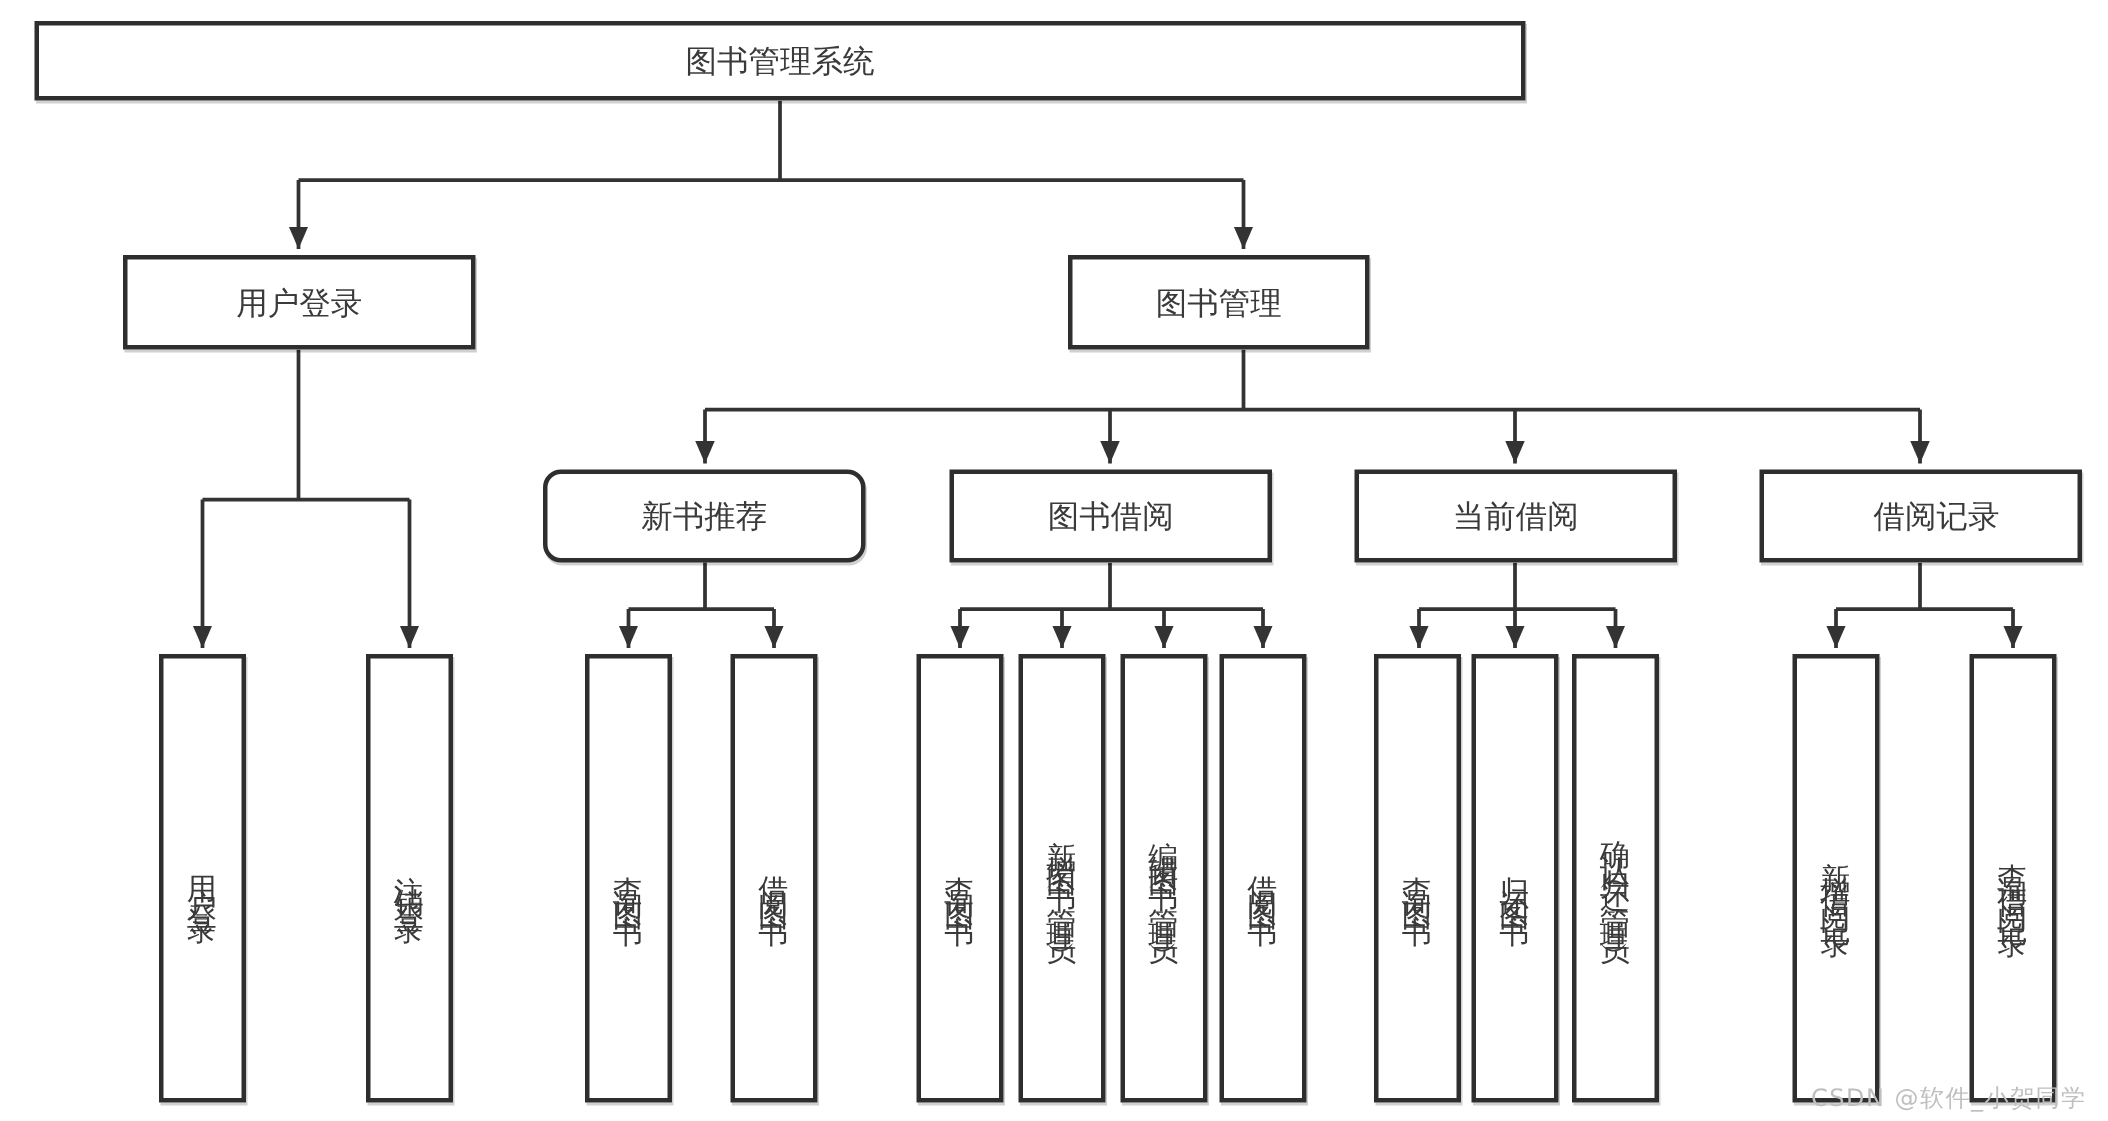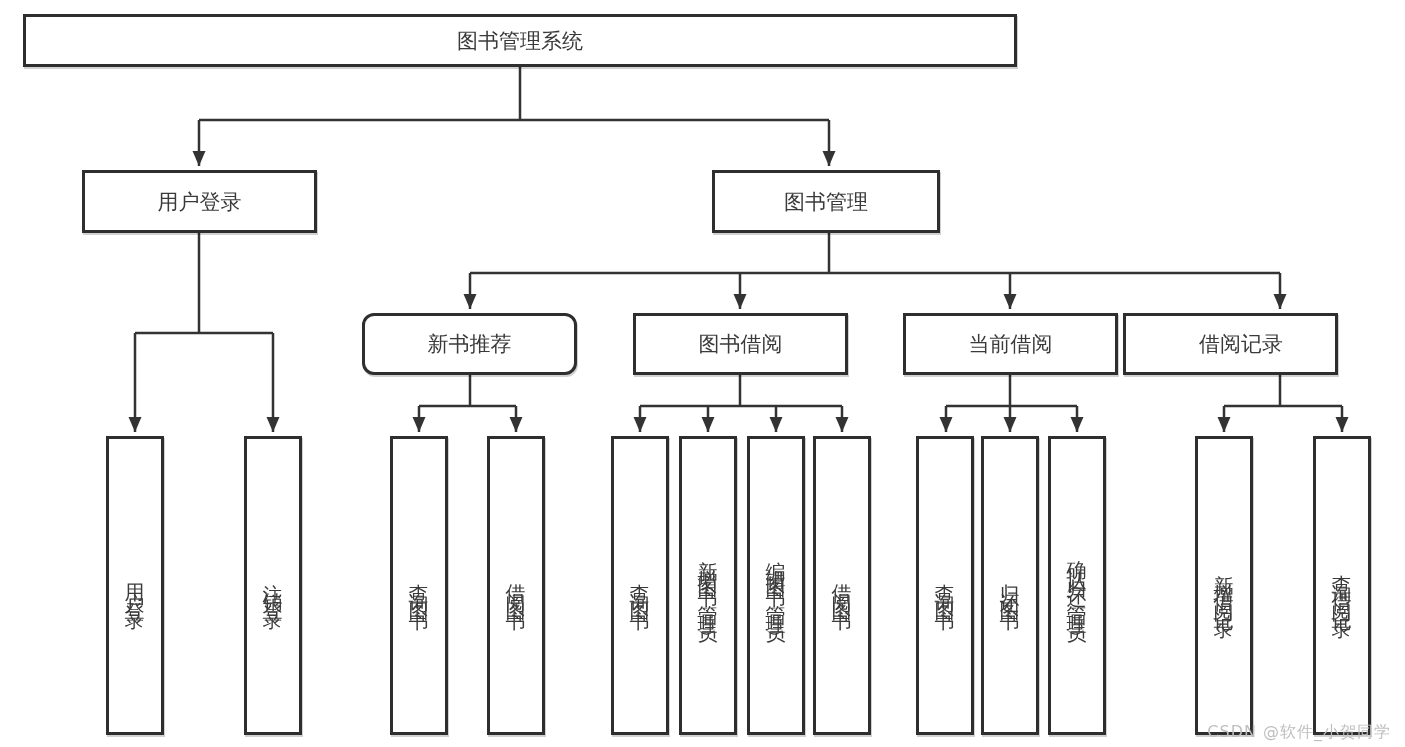--- a/index.html
+++ b/index.html
@@ -28,27 +28,27 @@
     text-orientation:mixed;
     letter-spacing:9px;
     font-size:20px;
     line-height:1;
     white-space:nowrap;
   }
   
   .n-root{left:23px;top:14px;width:994px;height:53px;align-items:center;}
   
   .n-user{left:82px;top:170px;width:235px;height:63px;}
-  .n-mgmt{left:712px;top:170px;width:228px;height:63px;}
+  .n-mgmt{left:712px;top:170px;width:201px;height:63px;}
   
   .n-l3{top:313px;width:215px;height:62px;}
   .n-newbook{left:362px;border-radius:12px;}
   .n-borrow{left:633px;}
   .n-current{left:903px;}
-  .n-records{left:1123px;padding-left:21px;}
+  .n-records{left:1173px;padding-left:21px;}
   
   .leaf{top:436px;width:58px;height:299px;}
   .lf-1{left:106px;} .lf-2{left:244px;}
   .lf-3{left:390px;} .lf-4{left:487px;}
   .lf-5{left:611px;} .lf-6{left:679px;} .lf-7{left:747px;} .lf-8{left:813px;}
   .lf-9{left:916px;} .lf-10{left:981px;} .lf-11{left:1048px;}
   .lf-12{left:1195px;} .lf-13{left:1313px;}
   .watermark{
     position:absolute;
     right:14px;bottom:4px;

